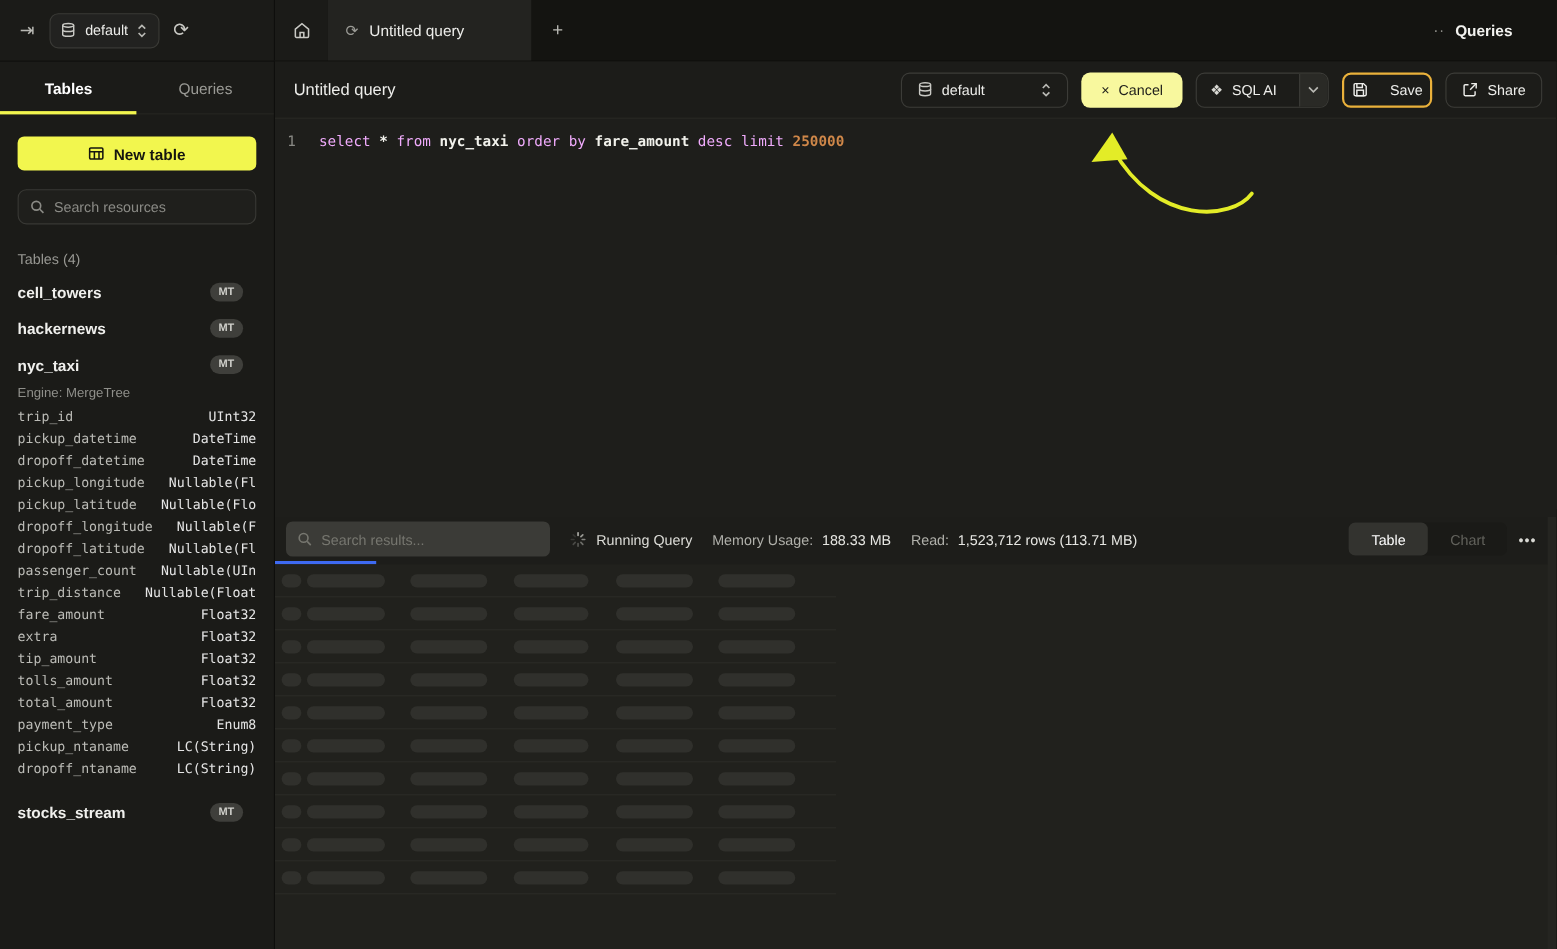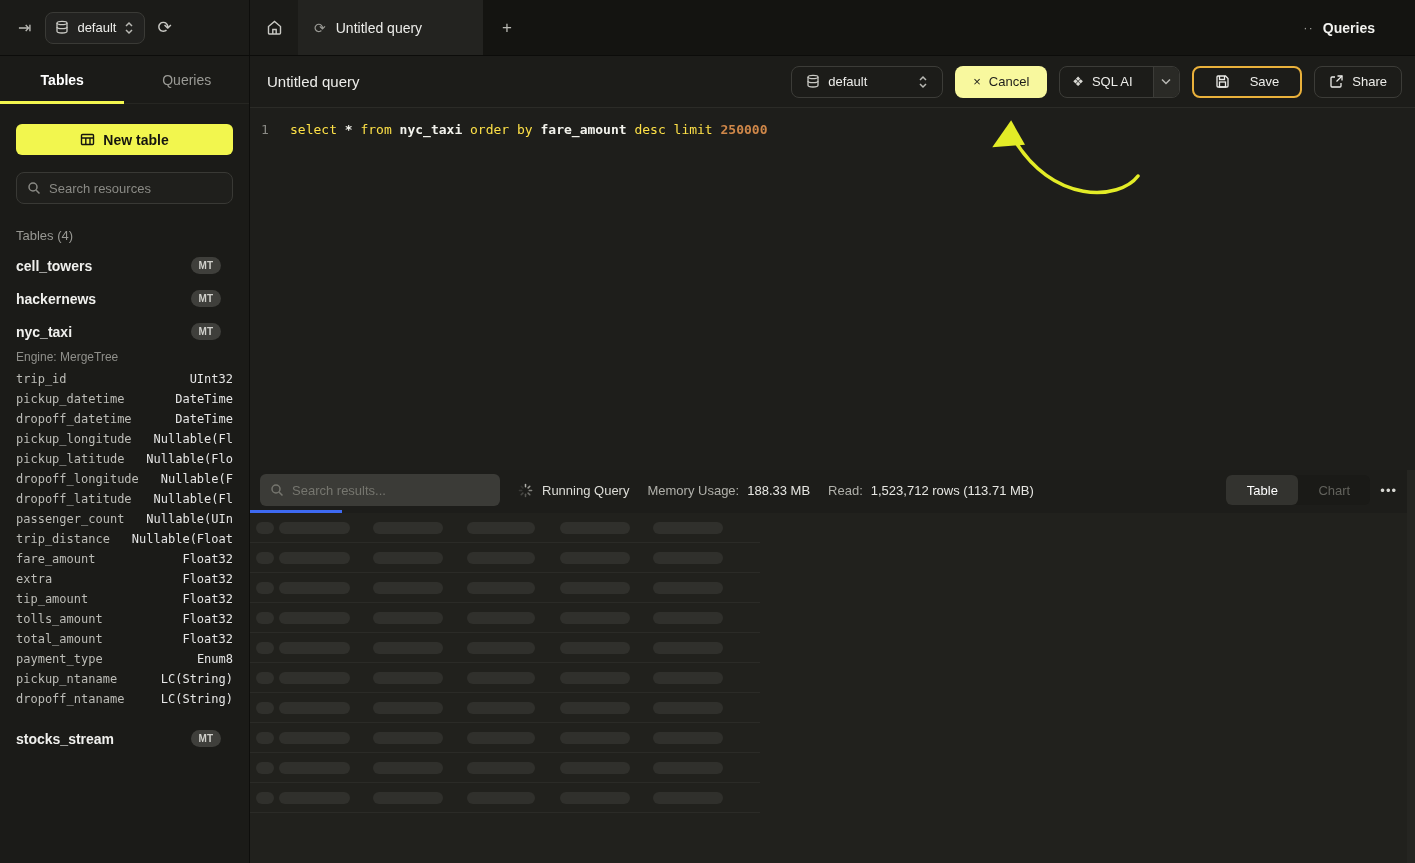--- a/index.html
+++ b/index.html
@@ -75,31 +75,31 @@
   .header-actions { margin-left:auto; display:flex; align-items:center; gap:12px; }
   .btn { height:32px; border-radius:8px; display:flex; align-items:center; gap:8px; padding:0 14px;
          background:transparent; border:1px solid #3c3c38; color:#ededea; font-size:13px;
          font-family:inherit; cursor:pointer; }
   .cancel-btn { background:var(--cancel,#f8f89e); border:none; color:#1d1d1a; font-weight:500; padding:0 18px; }
   .cancel-btn .x { font-size:13px; }
   .sqlai-btn { padding:0; overflow:hidden; }
   .sqlai-main { display:flex; align-items:center; gap:8px; padding:0 12px; height:100%; }
   .sqlai-caret { height:100%; width:26px; display:flex; align-items:center; justify-content:center;
                  border-left:1px solid #3c3c38; background:#2a2a26; }
-  .save-btn { border:2px solid var(--save-border,#eab13b); font-weight:500; padding:0 21px;gap:20px; }
+  .save-btn { border:2px solid var(--save-border,#eab13b); font-weight:500; padding:0 7px;gap:20px; }
   .share-btn { font-weight:500; }
   .icon { display:inline-flex; align-items:center; justify-content:center; }
 
   
   .editor { flex:1; min-height:0; background:#1e1e1b; position:relative; padding-top:12px;
             font-family:"DejaVu Sans Mono", monospace; font-size:13px; }
   .code-line { display:flex; line-height:20px; }
   .gutter { width:30px; flex:0 0 30px; text-align:center; color:#8a8a85; }
   .code { padding-left:10px; white-space:pre; }
-  .tok-kw { color:#fde047;margin-top:16px; }
+  .tok-kw { color:#f0abfc;margin-top:16px; }
   .tok-id { color:#f2f2ec; font-weight:bold; }
   .tok-num { color:#cf8749; font-weight:bold; }
   .arrow-annotation { position:absolute; left:700px; top:0px; pointer-events:none; }
 
   
   .results-toolbar { height:40px; flex:0 0 40px; background:#1d1d1a; display:flex; align-items:center;
                      padding-left:10px; }
   .results-search { width:240px; height:32px; background:#3b3b37; border-radius:6px; display:flex;
                     align-items:center; gap:8px; padding:0 10px; }
   .results-search input { background:transparent; border:none; outline:none; width:100%;

